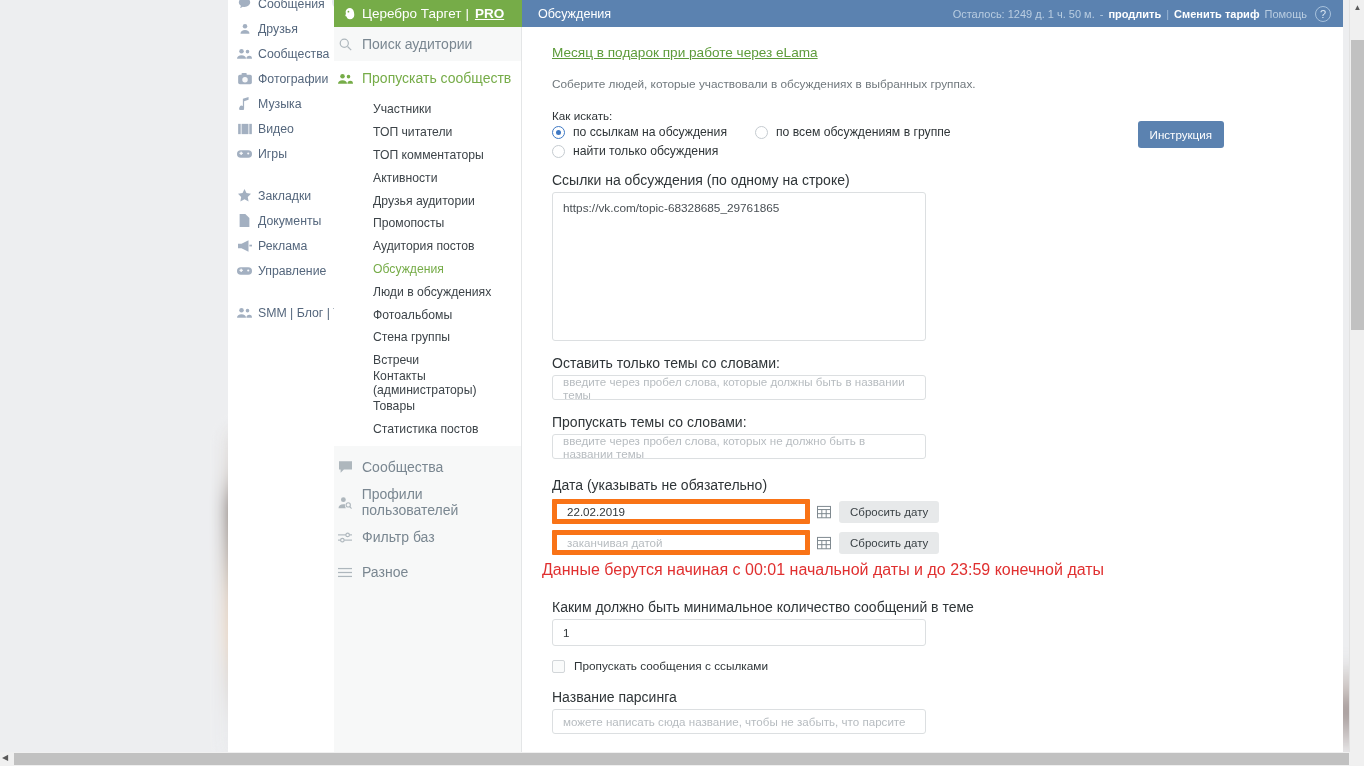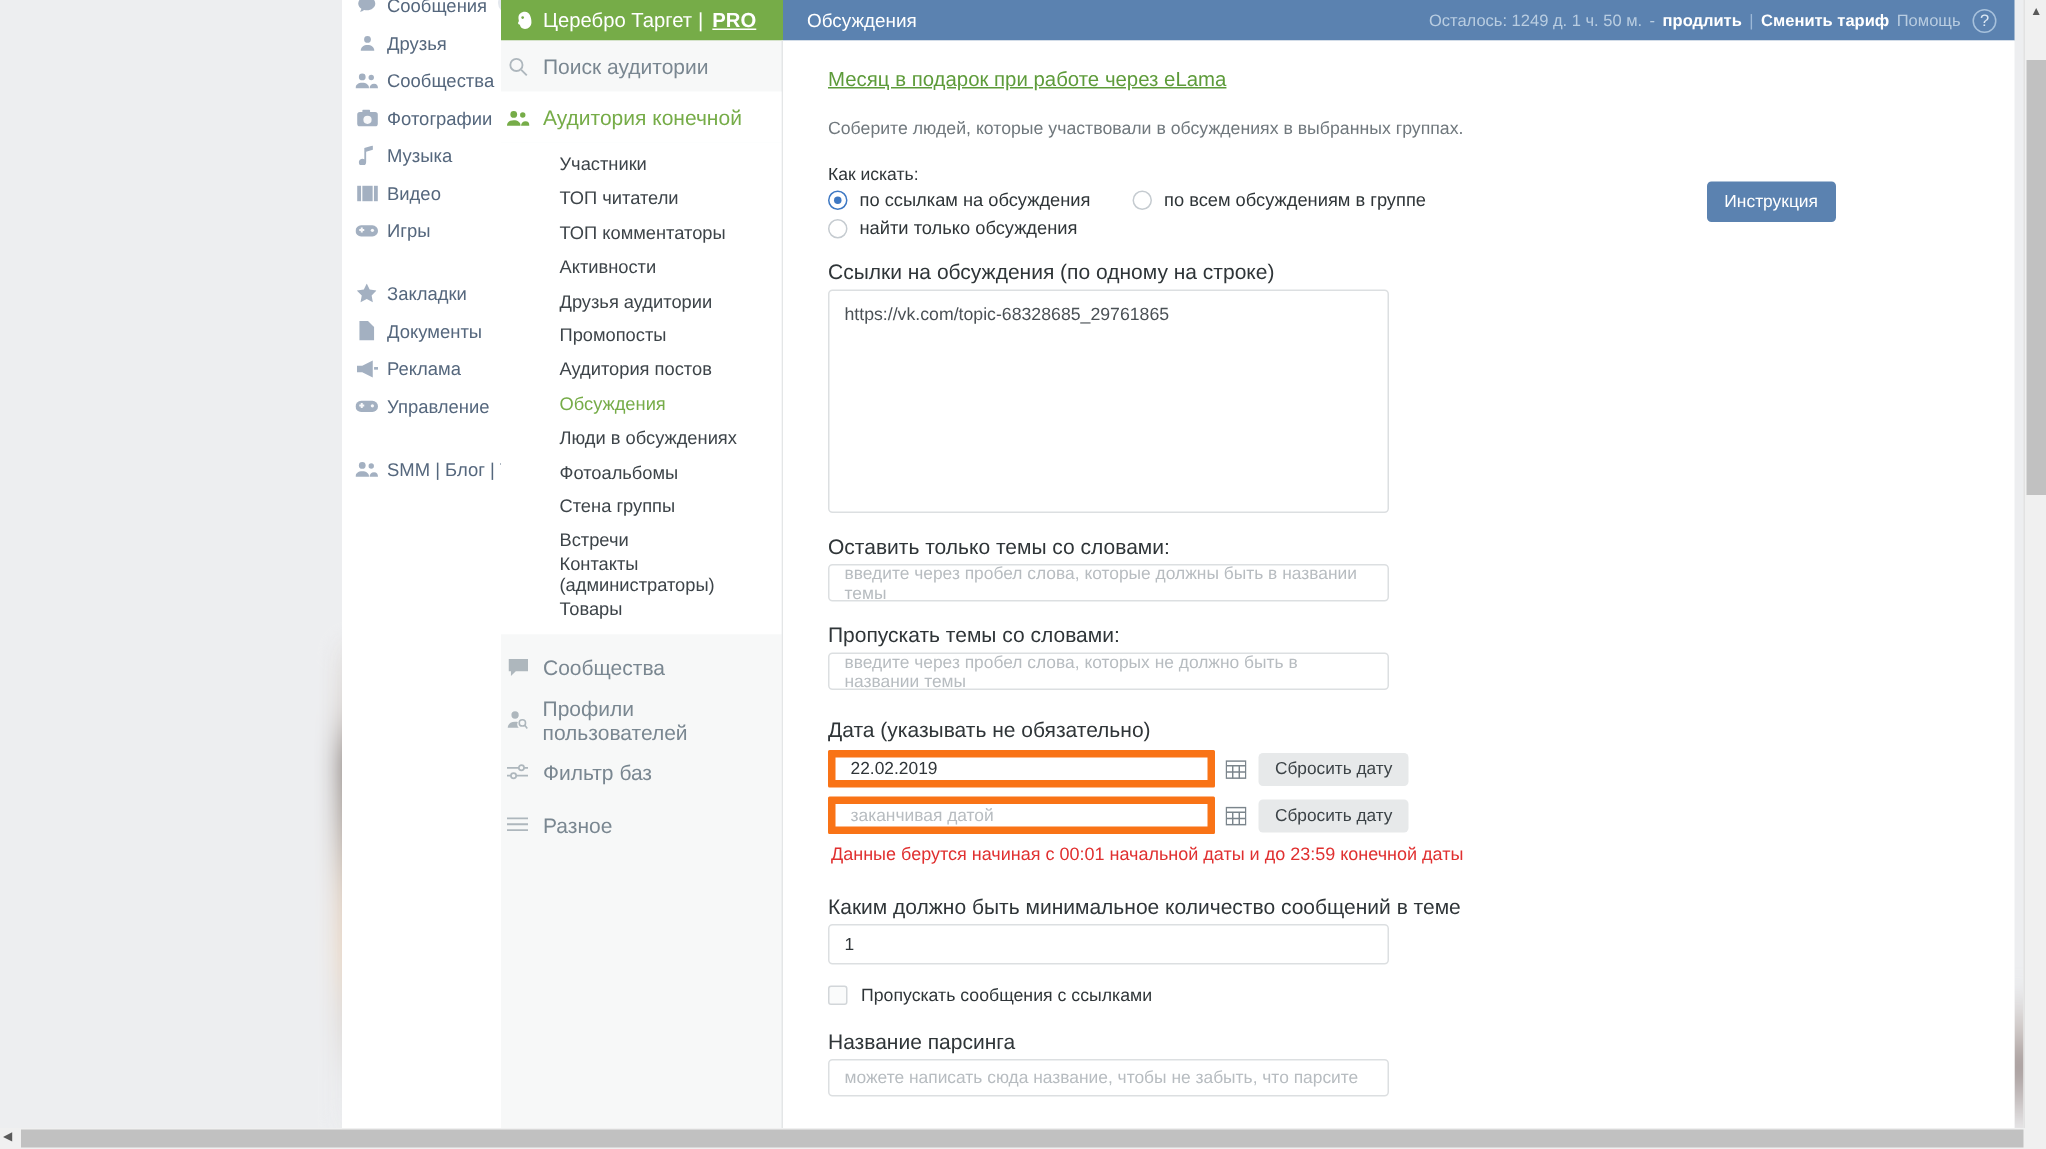--- a/index.html
+++ b/index.html
@@ -168,21 +168,21 @@
     width: 258px; height: 25px; border: 5px solid #f97316; border-radius: 1px;
     padding: 0 10px; font-size: 11.6px; color: #2f3538;
     display: flex; align-items: center; background: #fff;
   }
   .date-inp.ph { color: #b7bcc0; }
   .cal-ico { margin-left: 7px; color: #7b858c; display: flex; align-items: center; }
   .reset-btn {
     margin-left: 8px; background: #e7e9ea; color: #3b4246;
     font-size: 11.5px; padding: 5px 11px; border-radius: 3px; text-align: center;
   }
-  .warn { margin: 6px 0 0 32px; color: #e03030; font-size: 12px; }
+  .warn { margin: 6px 0 0 20px; color: #e03030; font-size: 16px; }
 
   .chk-row { display: flex; align-items: center; margin: 13px 0 0 30px; }
   .chk {
     width: 13px; height: 13px; border: 1px solid #d2d6d9;
     border-radius: 2px; background: #fafbfb; flex: 0 0 13px;
   }
   .chk-row .txt { margin-left: 9px; font-size: 11.8px; color: #2f3538; }
 
   .btn-row { display: flex; justify-content: center; gap: 12px; margin-top: 25px; }
   .btn-start {
@@ -405,38 +405,39 @@
 
         <div class="nav-group-head sel">
           <span class="gico">
             <svg width="15" height="13" viewBox="0 0 20 16" fill="currentColor">
                 <circle cx="6" cy="5" r="3"></circle>
                 <circle cx="14" cy="5.5" r="2.4"></circle>
                 <path d="M0 15c0-3 2.4-4.7 6-4.7s6 1.7 6 4.7z"></path>
                 <path d="M12.5 15c0-2.4 1.6-4 4-4s3.5 1.6 3.5 4z"></path>
               </svg>
           </span>
-          <span>Аудитория конечной</span>
+          <span>Пропускать сообществ</span>
         </div>
 
         <div class="nav-sub">
           <div class="nav-sub-item">Участники</div>
           <div class="nav-sub-item">ТОП читатели</div>
           <div class="nav-sub-item">ТОП комментаторы</div>
           <div class="nav-sub-item">Активности</div>
           <div class="nav-sub-item">Друзья аудитории</div>
           <div class="nav-sub-item">Промопосты</div>
           <div class="nav-sub-item">Аудитория постов</div>
           <div class="nav-sub-item active">Обсуждения</div>
           <div class="nav-sub-item">Люди в обсуждениях</div>
           <div class="nav-sub-item">Фотоальбомы</div>
           <div class="nav-sub-item">Стена группы</div>
           <div class="nav-sub-item">Встречи</div>
           <div class="nav-sub-item">Контакты (администраторы)</div>
           <div class="nav-sub-item">Товары</div>
+          <div class="nav-sub-item">Статистика постов</div>
         </div>
 
         <div class="nav-lower">
           <div class="nav-group-head">
             <span class="gico">
               <svg width="13" height="12" viewBox="0 0 16 14" fill="currentColor">
                   <path d="M0 0h16v10H6l-4 4v-4H0z"></path>
                 </svg>
             </span>
             <span>Сообщества</span>

